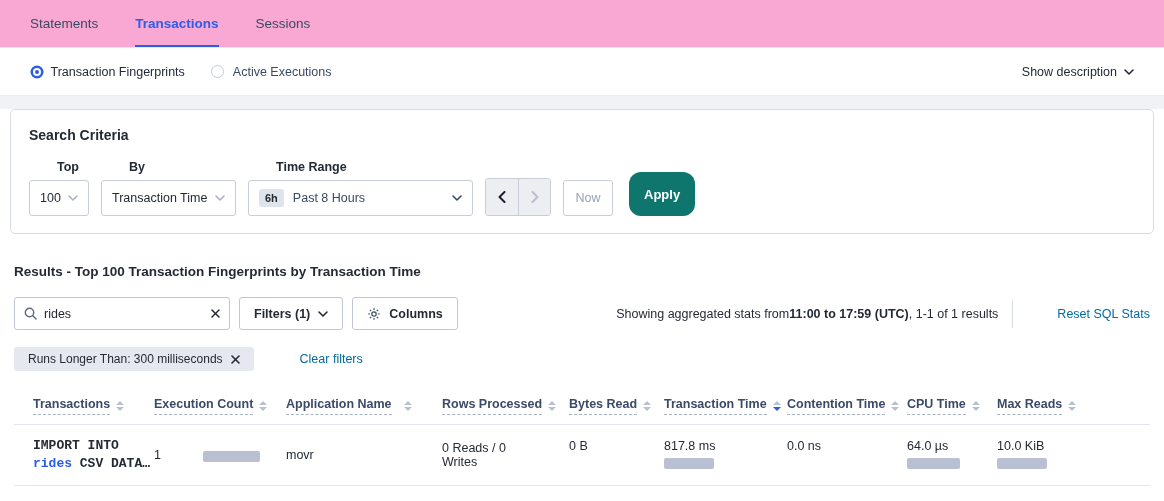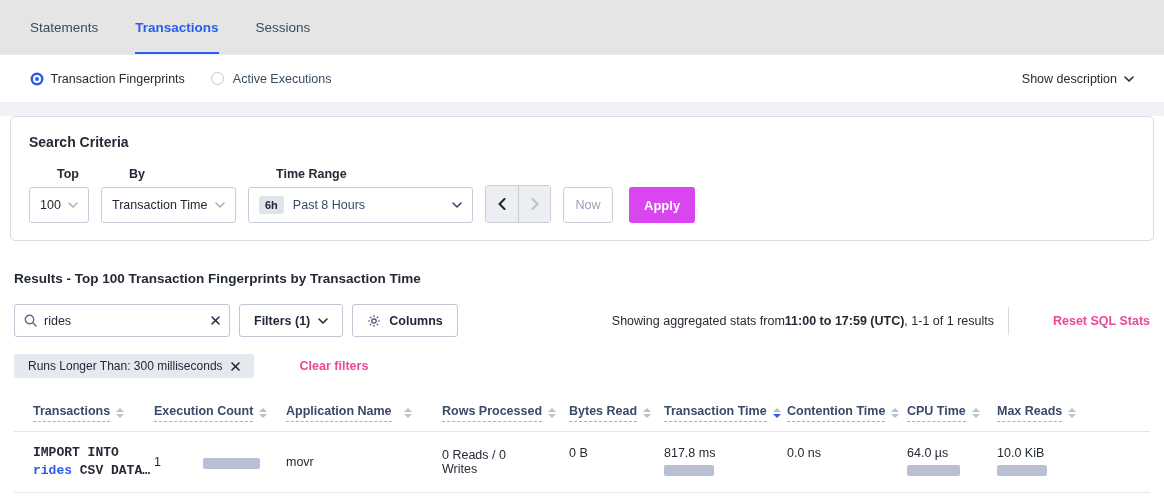--- a/index.html
+++ b/index.html
@@ -3,21 +3,21 @@
 <meta charset="utf-8">
 <style>
   * { margin:0; padding:0; box-sizing:border-box; }
   html,body { background:#fff; }
   body {
     width:1164px; height:501px; overflow:hidden;
     font-family:"Liberation Sans","DejaVu Sans",sans-serif;
     color:#242a35; font-size:12.5px;
   }
   
-  .tabs { height:55px; display:flex; align-items:stretch; padding-left:30px; border-bottom:1px solid #e7eaef; background:#e5e5e5; }
+  .tabs { height:48px; display:flex; align-items:stretch; padding-left:30px; border-bottom:1px solid #e7eaef; background:#f9a8d4; }
   .tab { display:flex; align-items:center; margin-right:37px; font-size:13.5px; color:#394a62; cursor:pointer; border-bottom:2px solid transparent; padding-top:2px; }
   .tab.active { color:#2b5dea; border-bottom-color:#2b5dea; font-weight:bold; }
   
   .viewbar { height:48px; display:flex; align-items:center; padding:0 30px; background:#fff; border-bottom:1px solid #e9ecf1; }
   .radio-opt { display:flex; align-items:center; margin-right:26px; cursor:pointer; }
   .radio-sel { width:8px; height:8px; background:#2b5dea; border:2.5px solid #fff; border-radius:50%; box-shadow:0 0 0 2.5px #2b5dea; margin:2.5px 10px 2.5px 2.5px; }
   .radio-un { width:13px; height:13px; border:1px solid #c3cad6; border-radius:50%; margin-right:9px; background:#fff; }
   .show-desc { margin-left:auto; display:flex; align-items:center; gap:7px; cursor:pointer; color:#242a35; }
   
   .strip { height:13px; background:#f0f2f6; }
@@ -29,31 +29,31 @@
   .select { height:36px; border:1px solid #c8cdd9; border-radius:3px; background:#fff; display:flex; align-items:center; padding:0 10px; cursor:pointer; }
   .select .val { flex:1; }
   .sel-top { width:60px; }
   .sel-by { width:135px; }
   .sel-range { width:225px; }
   .badge-6h { background:#dfe3ea; border-radius:3px; font-size:11px; font-weight:bold; padding:3px 6px; margin-right:9px; }
   .pager { display:flex; margin-right:12px; border:1px solid #c8cdd9; border-radius:3px; overflow:hidden; }
   .pager-btn { width:32px; height:36px; background:#eceef2; display:flex; align-items:center; justify-content:center; cursor:pointer; }
   .pager-btn + .pager-btn { border-left:1px solid #c8cdd9; cursor:default; }
   .btn-now { width:50px; height:36px; border:1px solid #c8cdd9; border-radius:3px; background:#fff; color:#99a2b3; display:flex; align-items:center; justify-content:center; margin-right:8px; cursor:pointer; }
-  .btn-apply { height:36px; padding:0 15px; border:none; border-radius:3px; background:#d946ef; color:#fff; font-weight:bold; font-size:13px; display:flex; align-items:center; margin-left:8px; cursor:pointer; font-family:inherit; }
+  .btn-apply { height:44px; padding:0 15px; border:none; border-radius:12px; background:#0f766e; color:#fff; font-weight:bold; font-size:13px; display:flex; align-items:center; margin-left:8px; cursor:pointer; font-family:inherit; }
   
   .results-heading { margin:30px 14px 0; font-size:13.5px; font-weight:bold; }
   .controls { display:flex; align-items:center; margin:18px 14px 0; }
   .search-box { width:216px; height:33px; border:1px solid #c0c6d4; border-radius:3px; display:flex; align-items:center; padding:0 9px; background:#fff; }
   .search-box input { border:none; outline:none; flex:1; font-size:12.5px; font-family:inherit; color:#242a35; margin-left:7px; min-width:0; }
   .btn-outline { height:33px; border:1px solid #c0c6d4; border-radius:3px; background:#fff; display:flex; align-items:center; gap:8px; padding:0 14px; font-weight:bold; color:#242a35; margin-left:9px; cursor:pointer; font-family:inherit; font-size:12.5px; }
   .stats { margin-left:auto; display:flex; align-items:center; }
   .stats .b { font-weight:bold; }
   .vdiv { width:1px; height:28px; background:#d5dae3; margin:0 14px; }
-  .link { color:#ec4899; font-weight:bold; cursor:pointer;padding-left:30px; }
+  .link { color:#0369a1; font-weight:normal; cursor:pointer;padding-left:30px; }
   .chips { display:flex; align-items:center; margin:17px 14px 0; }
   .chip { background:#e5e8ee; border-radius:3px; height:24px; display:flex; align-items:center; padding:0 14px; font-size:12px; }
   .chip .x { margin-left:8px; cursor:pointer; display:flex; }
   .clear-filters { margin-left:16px; }
   
   .table { margin:17px 14px 0; }
   .tr { display:grid; grid-template-columns:122px 132px 156px 127px 95px 123px 120px 90px 106px; }
   .thead { border-bottom:1px solid #e3e6ec; }
   .th { display:flex; align-items:center; justify-content:space-between; padding:9px 12px 9px 18px; cursor:pointer; }
   .th:first-child { padding-left:19px; }

